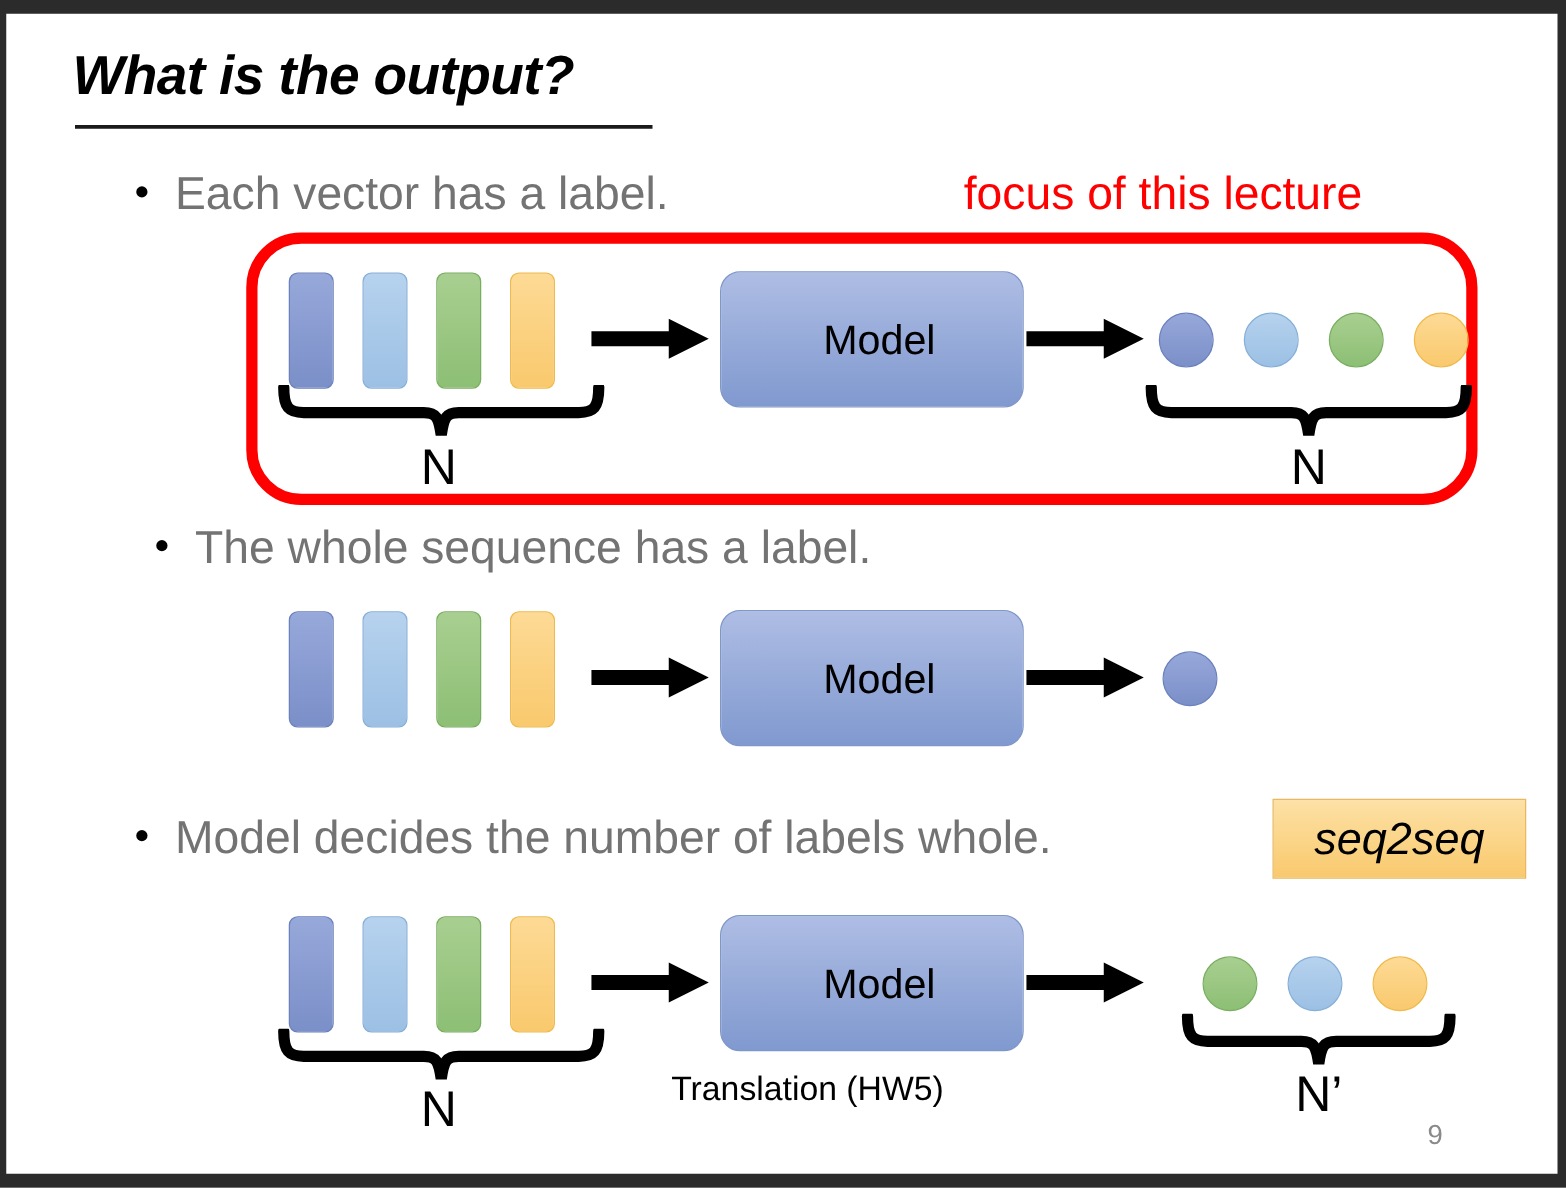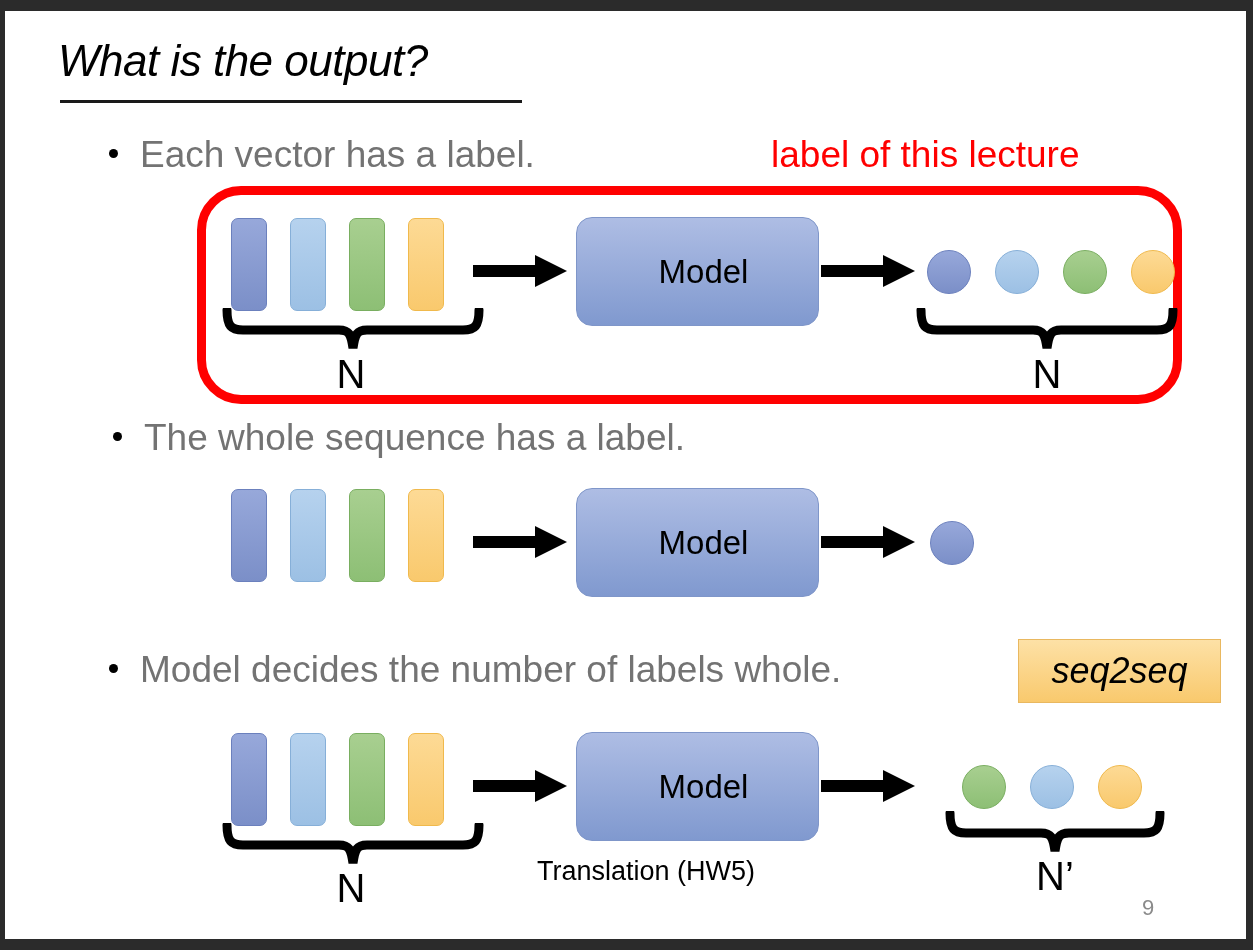--- a/index.html
+++ b/index.html
@@ -14,40 +14,40 @@
     border-top:11px solid #2b2b2b;
     border-bottom:11px solid #2b2b2b;
     border-left:5px solid #2b2b2b;
     border-right:7px solid #2b2b2b;
   }
   #canvas{position:absolute;left:0;top:0;width:1241px;height:928px;}
 
   
   .title{
     position:absolute;left:53px;top:25px;
-    font-size:44px;font-weight:normal;font-style:italic;
+    font-size:44px;font-weight:bold;font-style:italic;
     color:#000;letter-spacing:-0.5px;white-space:nowrap;
   }
   .title-rule{
     position:absolute;left:55px;top:89px;width:462px;height:3px;
     background:#1a1a1a;
   }
 
   
   .bullet{
     position:absolute;
     font-size:37px;color:#737373;white-space:nowrap;
     display:flex;align-items:baseline;
   }
   .bullet .dot{
     display:inline-block;width:9px;height:9px;border-radius:50%;
     background:#000;margin-right:22px;position:relative;top:-9px;
   }
   .b1{left:104px;top:123px;}
-  .b2{left:108px;top:406px;}
+  .b2{left:120px;top:406px;}
   .b3{left:104px;top:638px;}
 
   
   .focus-text{
     position:absolute;left:766px;top:123px;
     font-size:37px;color:#ff0000;white-space:nowrap;
   }
 
   
   .red-frame{
@@ -138,21 +138,21 @@
   <div id="canvas">
 
     <div class="title">What is the output?</div>
     <div class="title-rule"></div>
 
     <div class="bullet b1">
       <span class="dot"></span>
       <span>Each vector has a label.</span>
     </div>
 
-    <div class="focus-text">label of this lecture</div>
+    <div class="focus-text">focus of this lecture</div>
 
     <div class="red-frame"></div>
 
     <div class="bars" style="left:226px;top:207px;">
       <div class="bar c0"></div>
       <div class="bar c1"></div>
       <div class="bar c2"></div>
       <div class="bar c3"></div>
     </div>
 

